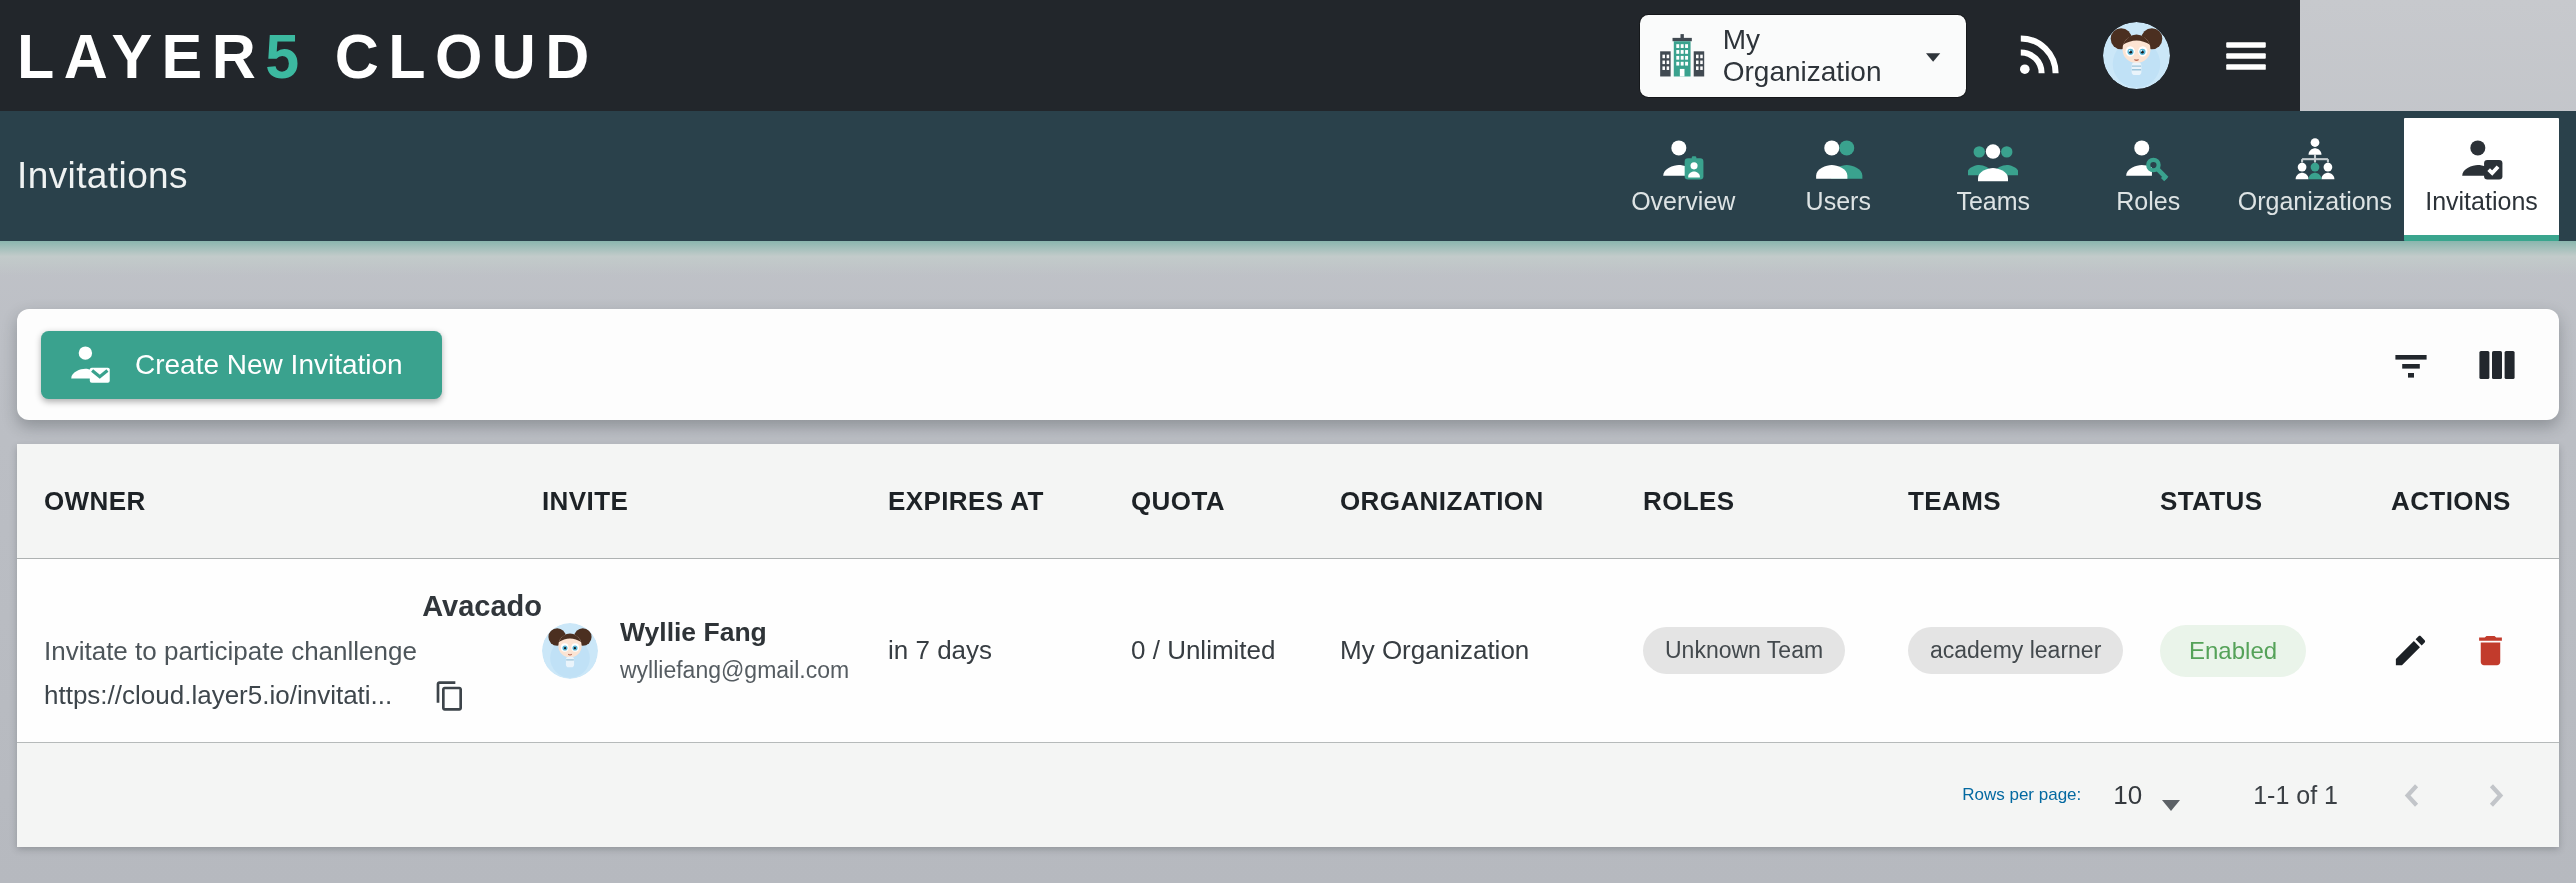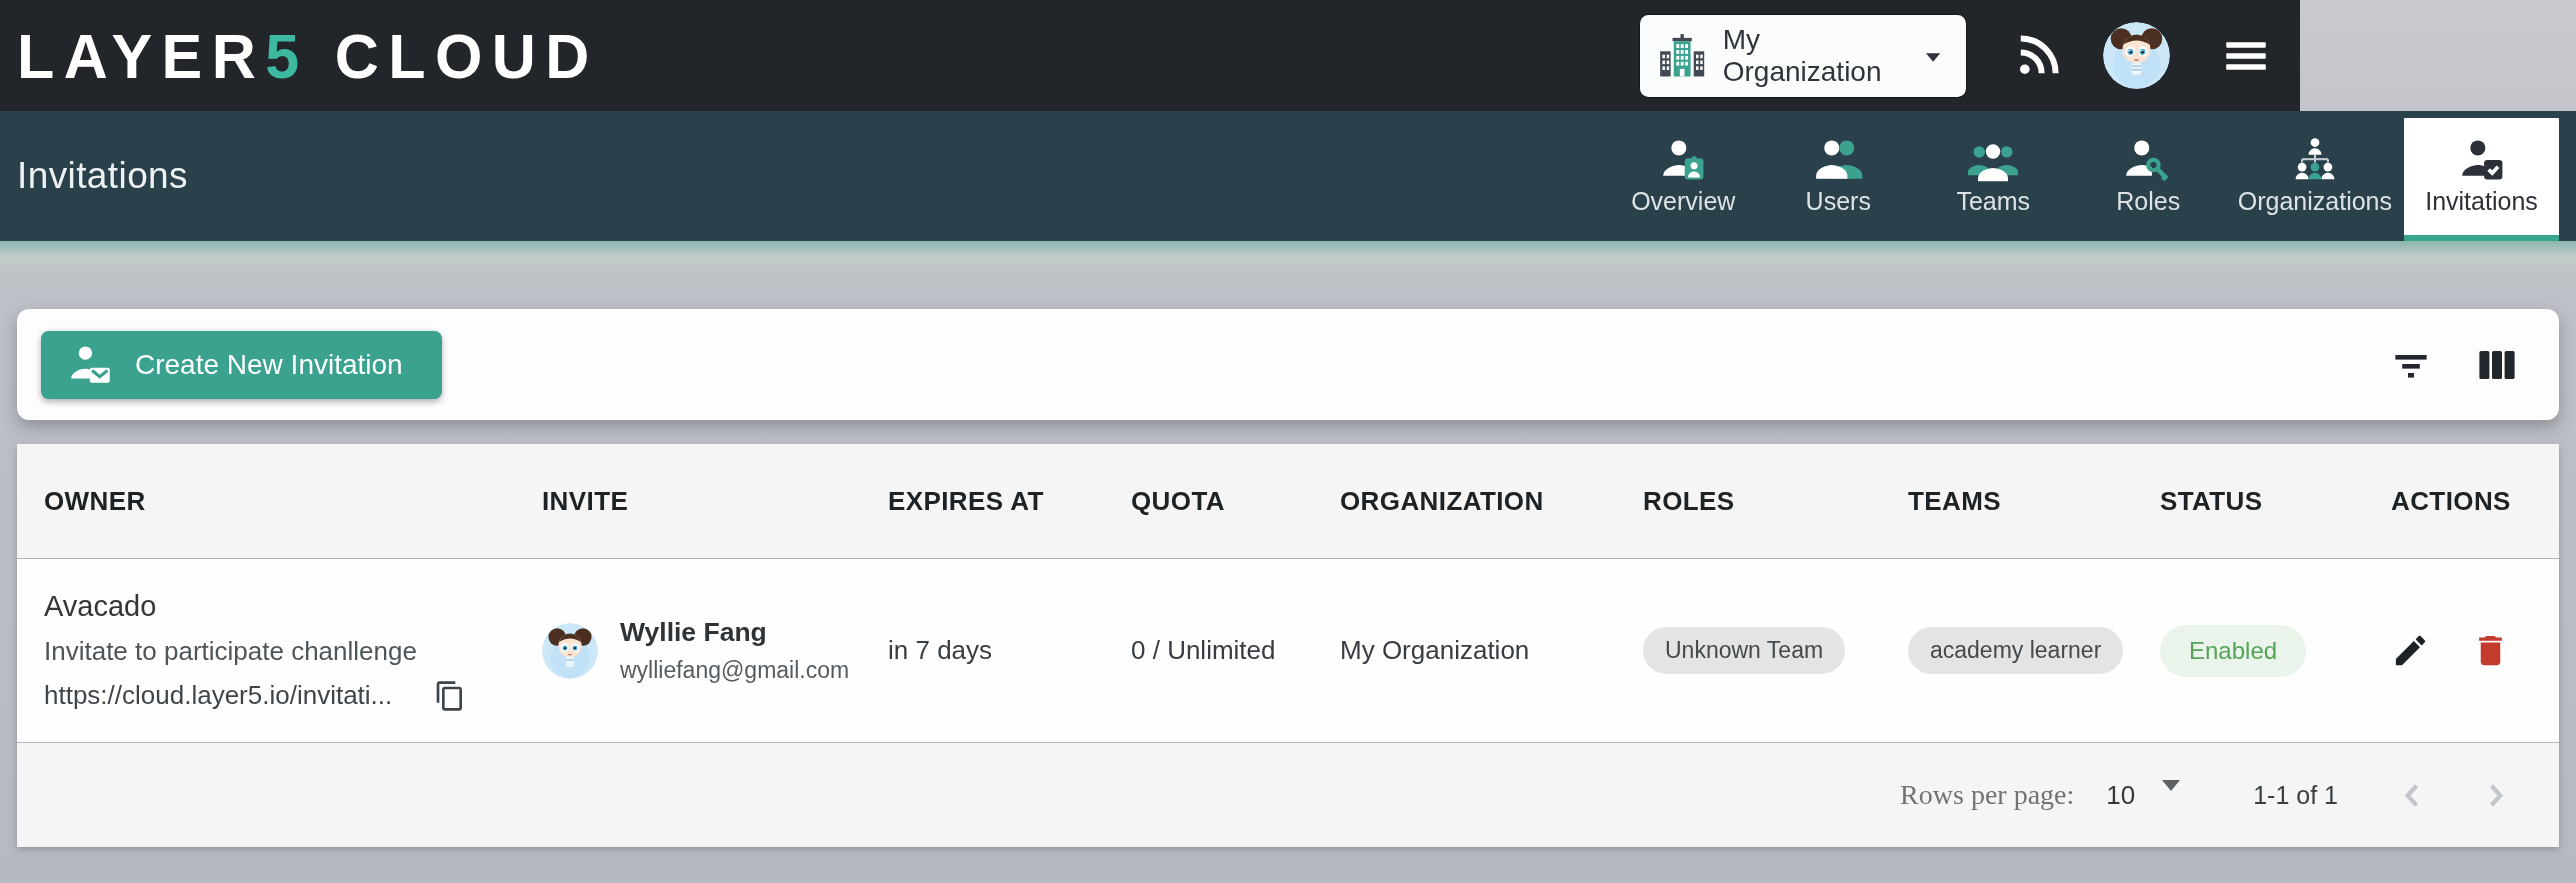--- a/index.html
+++ b/index.html
@@ -80,21 +80,21 @@
   .trow{
     display:grid;
     grid-template-columns:498px 346px 243px 209px 303px 265px 252px 231px 1fr;
     align-items:center; padding:0 27px;
   }
   .thead{ height:115px; background:#f4f5f4; border-bottom:1.7px solid #aeb2b2; }
   .th{ font-size:26px; font-weight:700; color:#1d2226; letter-spacing:0.4px; }
   .tbody-row{ height:184px; background:#fefefe; border-bottom:1.7px solid #b6baba; }
 
   .invite-cell{ display:flex; flex-direction:column; gap:13px; }
-  .invite-name{ font-size:29px; font-weight:400; color:#31363b; }
+  .invite-name{ font-size:29px; font-weight:700; color:#31363b;text-align:right; }
   .invite-desc{ font-size:26px; color:#4d555a; }
   .invite-link-row{ display:flex; align-items:center; gap:42px; }
   .invite-link{ font-size:26px; color:#3e464c; }
   .copy-btn{ padding:0; }
 
   .owner-cell{ display:flex; align-items:center; gap:22px; }
   .owner-avatar{ width:56px; height:56px; border-radius:50%; overflow:hidden; flex:none; }
   .owner-name{ font-size:26.5px; font-weight:700; color:#2e3337; margin-bottom:8.5px; }
   .owner-email{ font-size:23px; color:#555c61; }
 
@@ -106,22 +106,22 @@
   }
   .chip-status{ background:#eaf4ea; color:#55a259; padding:12px 29px; font-size:24px; }
 
   .actions-cell{ display:flex; align-items:center; gap:41px; }
 
   
   .tfoot{
     height:104px; background:#f4f5f4;
     display:flex; align-items:center; justify-content:flex-end; padding-right:44px;
   }
-  .rpp-label{ font-size:28px; color:#737373;font-family:Liberation Serif, serif; }
-  .rpp-select{ display:flex; align-items:flex-start; gap:27px; margin-left:32px; cursor:pointer; background:none; border:none; }
+  .rpp-label{ font-size:17px; color:#0369a1; }
+  .rpp-select{ display:flex; align-items:flex-end; gap:20px; margin-left:32px; cursor:pointer; background:none; border:none; }
   .rpp-value{ font-size:26px; color:#34393e; font-family:inherit; }
   .caret-down{ width:0; height:0; border-left:9.4px solid transparent; border-right:9.4px solid transparent; border-top:11px solid #5c6166; }
   .range-text{ font-size:25px; color:#3b4045; margin-left:73px; }
   .pager{ display:flex; align-items:center; gap:44px; margin-left:55px; }
   .pager .icon-btn{ cursor:default; }
 </style>
 </head>
 <body>
 
 <header class="topbar">

